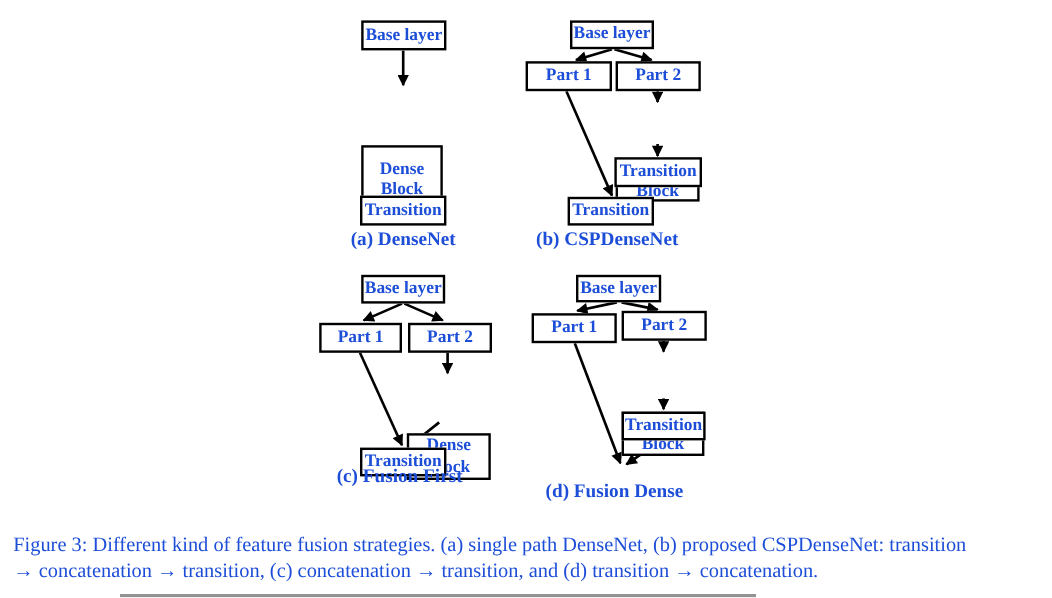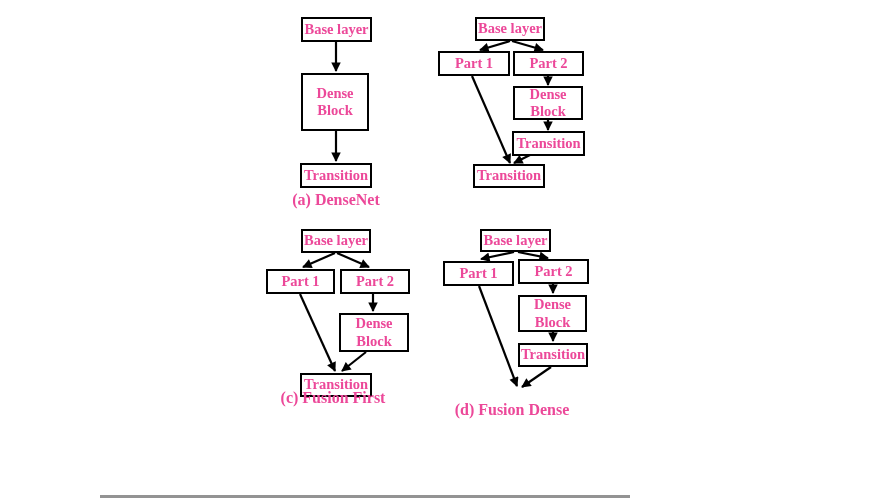--- a/index.html
+++ b/index.html
@@ -2,21 +2,21 @@
 <html><head>
 <meta charset="utf-8">
 <style>
   html, body { margin: 0; padding: 0; background: #ffffff; }
   .page {
     position: relative;
     width: 877px;
     height: 498px;
     background: #ffffff;
     font-family: "Liberation Serif", serif;
-    color: #ec4899;
+    color: #1d4ed8;
     overflow: hidden;
   }
   .arrows {
     position: absolute;
     left: 0; top: 0;
     width: 877px; height: 498px;
     pointer-events: none;
   }
   .node {
     position: absolute;
@@ -25,21 +25,21 @@
     background: #fff;
     display: flex;
     align-items: center;
     justify-content: center;
     font-weight: bold;
     font-size: 14.5px;
     line-height: 1.18;
     text-align: center;
     white-space: nowrap;
   }
-  .node.wrap { white-space: normal; }
+  .node.wrap { white-space: normal; margin-top: 48px; }
   .sublabel {
     position: absolute;
     transform: translateX(-50%);
     font-weight: bold;
     font-size: 16px;
     white-space: nowrap;
   }
   .caption {
     position: absolute;
     left: 11px;
@@ -98,31 +98,36 @@
   <div class="node wrap" style="left:301px;top:73px;width:68px;height:58px">Dense Block</div>
   <div class="node" style="left:300px;top:163px;width:72px;height:25px">Transition</div>
   <div class="sublabel" style="left:336px;top:191px">(a) DenseNet</div>
 
   <div class="node" style="left:475px;top:17px;width:70px;height:24px">Base layer</div>
   <div class="node" style="left:438px;top:51px;width:72px;height:25px">Part 1</div>
   <div class="node" style="left:513px;top:51px;width:71px;height:25px">Part 2</div>
   <div class="node wrap" style="left:513px;top:86px;width:70px;height:34px">Dense Block</div>
   <div class="node" style="left:512px;top:131px;width:73px;height:25px">Transition</div>
   <div class="node" style="left:473px;top:164px;width:72px;height:24px">Transition</div>
+  <div class="sublabel" style="left:506px;top:191px">(b) CSPDenseNet</div>
 
   <div class="node" style="left:301px;top:229px;width:70px;height:24px">Base layer</div>
   <div class="node" style="left:266px;top:269px;width:69px;height:25px">Part 1</div>
   <div class="node" style="left:340px;top:269px;width:70px;height:25px">Part 2</div>
   <div class="node wrap" style="left:339px;top:313px;width:70px;height:39px">Dense Block</div>
   <div class="node" style="left:300px;top:373px;width:72px;height:24px">Transition</div>
   <div class="sublabel" style="left:333px;top:389px">(c) Fusion First</div>
 
   <div class="node" style="left:480px;top:229px;width:71px;height:23px">Base layer</div>
   <div class="node" style="left:443px;top:261px;width:71px;height:25px">Part 1</div>
   <div class="node" style="left:518px;top:259px;width:71px;height:25px">Part 2</div>
   <div class="node wrap" style="left:518px;top:295px;width:69px;height:37px">Dense Block</div>
   <div class="node" style="left:518px;top:343px;width:70px;height:24px">Transition</div>
   <div class="sublabel" style="left:512px;top:401px">(d) Fusion Dense</div>
 
+  <div class="caption">
+    <div>Figure 3: Different kind of feature fusion strategies. (a) single path DenseNet, (b) proposed CSPDenseNet: transition</div>
+    <div>→ concatenation → transition, (c) concatenation → transition, and (d) transition → concatenation.</div>
+  </div>
 
   <div class="cutoff-line"></div>
 
 </div>
 
 </body></html>

